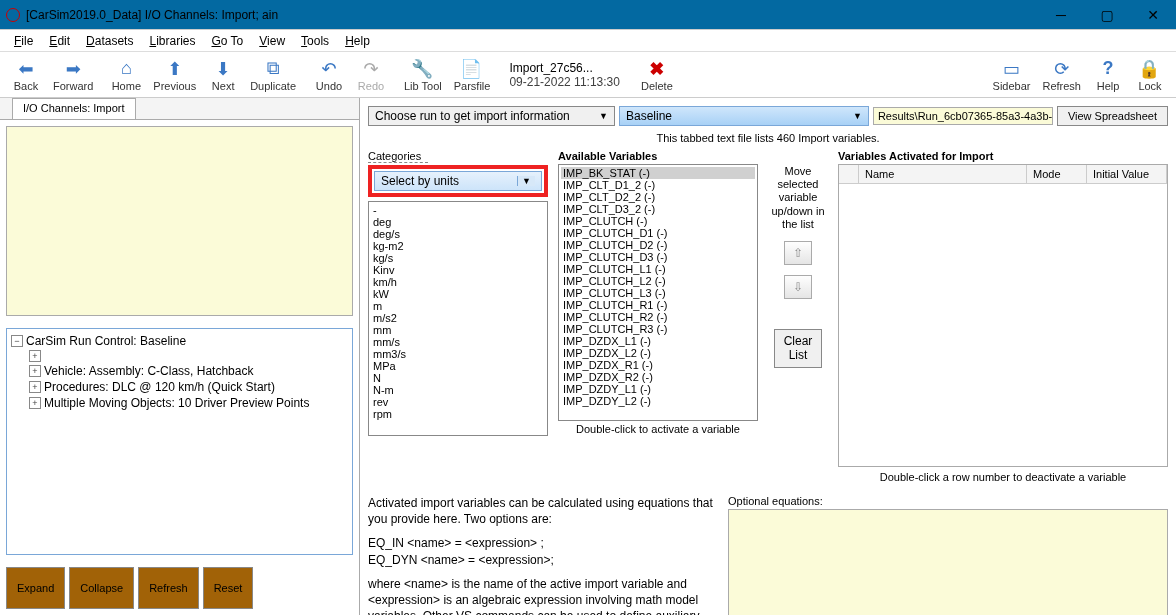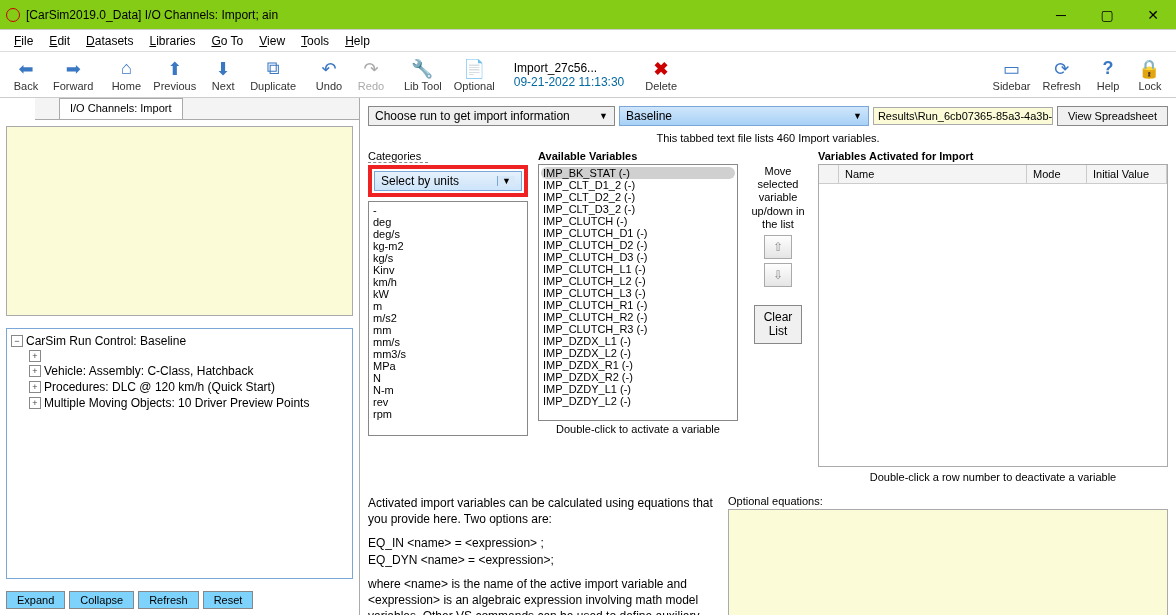--- a/index.html
+++ b/index.html
@@ -1,19 +1,19 @@
 <!DOCTYPE html>
 <html><head>
 <meta charset="utf-8">
 <style>
 * { box-sizing: border-box; margin: 0; padding: 0; font-family: "Segoe UI", Tahoma, sans-serif; font-size: 12px; }
 body { background: #eee; width: 1176px; height: 615px; position: relative; overflow: hidden; }
 
 
-.titlebar { height: 30px; background: #84cc16; display: flex; align-items: center; padding-left: 6px; border-bottom: 1px solid #ccc; }
+.titlebar { height: 30px; background: #0369a1; display: flex; align-items: center; padding-left: 6px; border-bottom: 1px solid #ccc; }
 .titlebar .app-icon { width: 14px; height: 14px; border-radius: 50%; border: 1.5px solid #cc0000; margin-right: 6px; position: relative; }
 .titlebar .title-text { font-size: 12px; }
 .titlebar .win-controls { margin-left: auto; display: flex; }
 .titlebar .win-btn { width: 46px; height: 30px; display: flex; align-items: center; justify-content: center; font-size: 14px; }
 
 
 .menubar { height: 22px; background: #fff; display: flex; align-items: center; padding-left: 6px; border-bottom: 1px solid #ddd; }
 .menubar .menu-item { padding: 2px 8px; font-size: 12px; }
 .menubar .menu-item u { text-decoration: underline; }
 
@@ -25,29 +25,29 @@
 .toolbar .tbtn.disabled .ticon, .toolbar .tbtn.disabled .tlabel { color: #aaa; }
 .toolbar .sep { width: 4px; }
 .toolbar .doc-info { display: flex; flex-direction: column; justify-content: center; margin-left: 12px; font-size: 11px; }
 .toolbar .spacer { flex: 1; }
 
 
 .main { display: flex; height: calc(615px - 30px - 22px - 46px); }
 
 
 .left-panel { width: 360px; display: flex; flex-direction: column; border-right: 1px solid #aaa; background: #fff; }
-.tab-bar { height: 22px; display: flex; padding-left: 24px; border-bottom: 1px solid #aaa; background: #f4f4f4; margin-left: 35px; }
+.tab-bar { height: 22px; display: flex; padding-left: 12px; border-bottom: 1px solid #aaa; background: #f4f4f4; }
 .tab-bar .tab { padding: 3px 10px; background: #fff; border: 1px solid #aaa; border-bottom: none; font-size: 11px; }
 .preview-pane { flex: 0 0 190px; margin: 6px; border: 1px solid #aaa; background: #fbfbd8; }
 .tree-pane { flex: 1; margin: 6px; border: 1px solid #7aa7d8; background: #fff; padding: 4px; overflow: auto; }
 .tree-row { display: flex; align-items: center; gap: 3px; font-size: 11px; padding: 1px 0; white-space: nowrap; }
 .tree-row .exp { width: 12px; height: 12px; border: 1px solid #888; display: inline-flex; align-items: center; justify-content: center; font-size: 9px; line-height: 1; color: #444; }
 .tree-row.child { padding-left: 18px; }
 .left-buttons { display: flex; gap: 4px; padding: 6px; }
-.small-btn { border: 1px solid #888; background: #7dd3fc; padding: 2px 10px; font-size: 11px; }
+.small-btn { border: 1px solid #888; background: #a16207; padding: 14px 10px; font-size: 11px; }
 
 
 .right-panel { flex: 1; background: #fff; padding: 8px 8px 4px 8px; display: flex; flex-direction: column; gap: 2px; position: relative; }
 .top-row { display: flex; gap: 4px; align-items: center; }
 .combo { border: 1px solid #888; background: #f0f0f0; padding: 2px 6px; display: flex; align-items: center; gap: 6px; font-size: 11px; }
 .combo .arrow { margin-left: auto; font-size: 9px; }
 .baseline-combo { flex: 1; background: linear-gradient(#cfe6fb,#a8d1f6); border: 1px solid #7aa7d8; display: flex; align-items: center; padding: 2px 6px; position: relative; font-size: 11px; }
 .baseline-combo .arrow { position: absolute; right: 6px; font-size: 9px; }
 .yellow-field { background: #fbfbd8; border: 1px solid #aaa; padding: 2px 4px; font-size: 11px; width: 180px; overflow: hidden; white-space: nowrap; }
 .view-btn { border: 1px solid #888; background: #f0f0f0; padding: 3px 10px; font-size: 11px; }
@@ -57,25 +57,25 @@
 .col { display: flex; flex-direction: column; }
 .col-label { font-size: 11px; font-weight: bold; margin-bottom: 2px; }
 
 .red-box { border: 4px solid #e22; padding: 2px; }
 .select-by-units { border: 1px solid #7aa7d8; background: linear-gradient(#e6f1fc,#cde4fa); padding: 2px 6px; display: flex; align-items: center; font-size: 11px; position: relative; }
 .select-by-units .arrow { margin-left: auto; background: #d7e8f8; border-left: 1px solid #7aa7d8; padding: 0 4px; font-size: 9px; }
 .unit-list { border: 1px solid #888; background: #fff; height: 235px; margin-top: 4px; overflow-y: auto; padding: 2px; }
 .unit-list div { font-size: 11px; padding: 0 2px; }
 
 .var-list { border: 1px solid #888; background: #fff; height: 257px; overflow-y: scroll; padding: 2px; width: 200px; }
-.var-list div { font-size: 11px; padding: 0 2px; white-space: nowrap; border-radius: 6px; }
+.var-list div { font-size: 11px; padding: 0 2px; white-space: nowrap; }
 .var-list div.sel { background: #d0d0d0; }
 .hint { font-size: 11px; text-align: center; margin-top: 2px; }
 
-.move-col { display: flex; flex-direction: column; align-items: center; width: 60px; padding-top: 15px; gap: 4px; }
+.move-col { display: flex; flex-direction: column; align-items: center; width: 60px; padding-top: 15px; gap: 10px; }
 .move-col .mlabel { font-size: 11px; text-align: center; line-height: 1.2; }
 .arrow-btn { width: 28px; height: 24px; border: 1px solid #aaa; background: linear-gradient(#fefefe,#e5e5e5); display: flex; align-items: center; justify-content: center; font-size: 14px; color: #888; }
 .clear-btn { border: 1px solid #888; background: #f0f0f0; padding: 4px 8px; font-size: 11px; line-height: 1.2; }
 
 .table-col { flex: 1; }
 .table-box { border: 1px solid #aaa; background: #fff; height: 303px; overflow: auto; }
 .table-head { display: flex; background: #f4f4f4; border-bottom: 1px solid #ccc; }
 .table-head div { padding: 3px 6px; font-size: 11px; border-right: 1px solid #ccc; }
 .th-name { flex: 1; }
 .th-mode { width: 60px; }
@@ -149,25 +149,25 @@
       <span class="ticon">↷</span>
       <span class="tlabel">Redo</span>
     </div>
   <div class="sep"></div>
   <div class="tbtn">
       <span class="ticon" style="color:#666">🔧</span>
       <span class="tlabel">Lib Tool</span>
     </div>
   <div class="tbtn">
       <span class="ticon" style="color:#666">📄</span>
-      <span class="tlabel">Optional</span>
+      <span class="tlabel">Parsfile</span>
     </div>
   <div class="doc-info">
     <span style="font-weight:normal">Import_27c56...</span>
-    <span style="color:#0369a1">09-21-2022 11:13:30</span>
+    <span style="color:#404040">09-21-2022 11:13:30</span>
   </div>
   <div class="sep" style="width:12px"></div>
   <div class="tbtn">
       <span class="ticon" style="color:#cc0000;font-weight:bold">✖</span>
       <span class="tlabel">Delete</span>
     </div>
   <div class="spacer"></div>
   <div class="tbtn">
       <span class="ticon" style="color:#3b78c4">▭</span>
       <span class="tlabel">Sidebar</span>
@@ -232,21 +232,21 @@
         <span>Baseline</span>
           <span class="arrow">▼</span>
       </div>
       <div class="yellow-field">Results\Run_6cb07365-85a3-4a3b-95</div>
       <button class="view-btn">View Spreadsheet</button>
     </div>
     <div class="info-text">This tabbed text file lists 460 Import variables.</div>
 
     <div class="cols">
 
-      <div class="col" style="width:160px">
+      <div class="col" style="width:180px">
         <div class="col-label" style="border-bottom:1px dashed #888;width:60px;font-weight:normal">Categories</div>
         <div class="red-box">
           <div class="select-by-units">
             <span>Select by units</span>
             <span class="arrow">▼</span>
           </div>
         </div>
         <div class="unit-list" id="units-list">
             <div>-</div>
             <div>deg</div>

